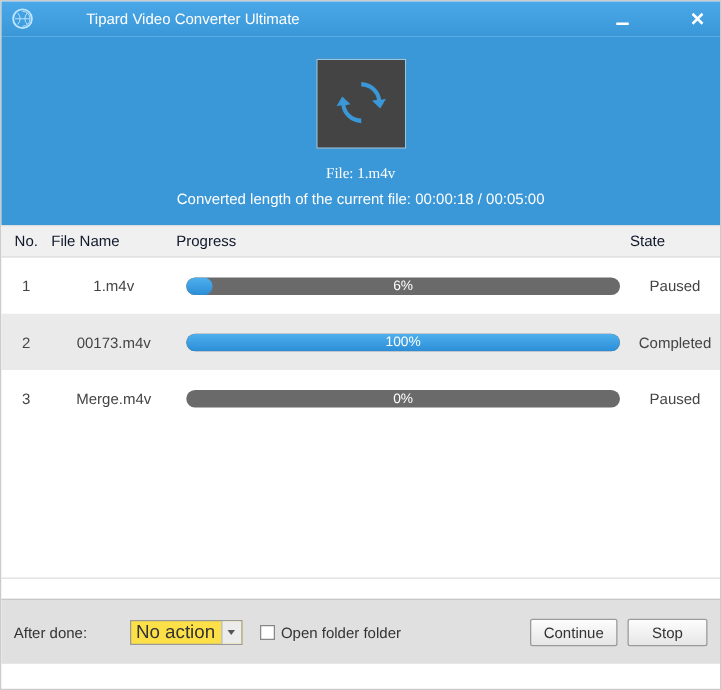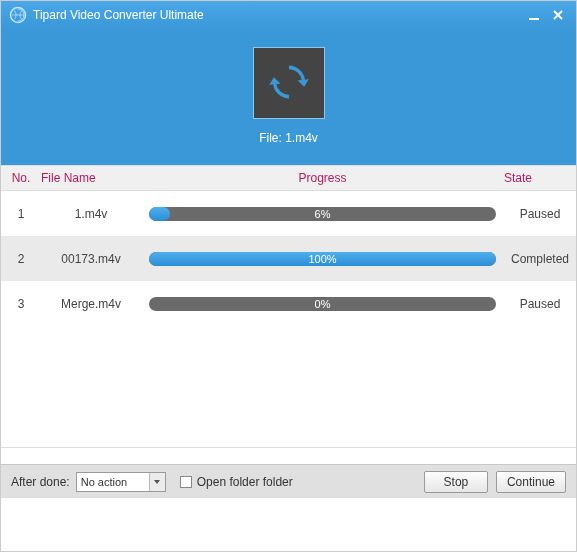--- a/index.html
+++ b/index.html
@@ -1,52 +1,52 @@
 <!DOCTYPE html>
 <html><head>
 <meta charset="utf-8">
 <style>
   * { box-sizing: border-box; margin: 0; padding: 0; }
   body { font-family: "Segoe UI", Tahoma, sans-serif; font-size: 12px; background: #fff; width: 577px; height: 552px; overflow: hidden; border: 1px solid #ccc; }
   
-  .titlebar { background: linear-gradient(to bottom, #4ba8e8, #3a97d8); height: 28px; display: flex; align-items: center; padding: 0 8px; color: #fff; }
+  .titlebar { background: linear-gradient(to bottom, #4ba8e8, #3a97d8); height: 28px; display: flex; align-items: center; padding: 0 8px; color: #fff; gap: 36px; }
   .titlebar .logo { width: 18px; height: 18px; margin-right: 6px; }
   .titlebar .title { flex: 1; font-size: 12px; font-weight: 500; }
   .titlebar .winbtn { width: 20px; height: 20px; display: flex; align-items: center; justify-content: center; margin-left: 4px; cursor: pointer; }
   
   .header { background: #3a97d8; padding: 18px 0 14px; text-align: center; color: #fff; font-size: 12px; }
   .icon-box { width: 72px; height: 72px; margin: 0 auto 12px; border: 1px solid #8cc9ec; background: #444; display: flex; align-items: center; justify-content: center; }
-  .file-line { margin-bottom: 6px; }
+  .file-line { margin-bottom: 6px; font-family: Liberation Serif, serif; }
   
   .table { }
-  .thead { display: flex; background: #f0f0f0; border-top: 1px solid #ddd; border-bottom: 1px solid #ddd; height: 26px; align-items: center; color: #be185d; }
+  .thead { display: flex; background: #f0f0f0; border-top: 1px solid #ddd; border-bottom: 1px solid #ddd; height: 26px; align-items: center; color: #0f172a; }
   .col-no { width: 40px; text-align: center; }
   .col-name { width: 100px; }
-  .col-prog { flex: 1; text-align: center; }
+  .col-prog { flex: 1; text-align: left; }
   .col-state { width: 72px; text-align: left; }
   
   .rows { height: 256px; }
   .row { display: flex; height: 45px; align-items: center; color: #444; }
   .row.alt { background: #eaeaea; }
   .row .col-name { text-align: center; }
   .row .col-prog { padding: 0 8px; }
   .row .col-state { text-align: center; }
   
   .pbar { position: relative; height: 14px; background: #6a6a6a; border-radius: 7px; overflow: hidden; }
   .pbar .fill { position: absolute; left: 0; top: 0; bottom: 0; background: linear-gradient(to bottom, #4fb0ee, #2b8dd6); border-radius: 7px; }
   .pbar .label { position: absolute; left: 0; right: 0; top: 0; bottom: 0; display: flex; align-items: center; justify-content: center; color: #fff; font-size: 11px; }
   
   .total-sec { border-top: 1px solid #ddd; padding: 10px 12px 6px; color: #555; }
   .total-row { display: flex; align-items: center; margin-bottom: 8px; }
   .total-row .lbl { width: 88px; }
   .total-row .pbar { flex: 1; }
   
-  .footer { background: #e0e0e0; border-top: 1px solid #c8c8c8; height: 34px; display: flex; align-items: center; padding: 0 10px; color: #333; }
+  .footer { background: #e0e0e0; border-top: 1px solid #c8c8c8; height: 52px; display: flex; align-items: center; padding: 0 10px; color: #333; }
   .footer .lbl { margin-right: 6px; }
-  .dropdown { position: relative; width: 90px; height: 20px; background: #ffffff; border: 1px solid #9a9a9a; display: flex; align-items: center; padding: 0 4px; margin-right: 14px; font-size: 11px; }
+  .dropdown { position: relative; width: 90px; height: 20px; background: #fde047; border: 1px solid #9a9a9a; display: flex; align-items: center; padding: 0 4px; margin-right: 14px; font-size: 15px; margin-left: 28px; }
   .dropdown .dd-btn { position: absolute; right: 0; top: 0; bottom: 0; width: 16px; background: #ececec; border-left: 1px solid #b8b8b8; display: flex; align-items: center; justify-content: center; }
   .chk { width: 12px; height: 12px; border: 1px solid #888; background: #fff; margin-right: 5px; display: inline-block; }
   .footer .spacer { flex: 1; }
   .btn { height: 22px; min-width: 64px; background: linear-gradient(to bottom,#fdfdfd,#e6e6e6); border: 1px solid #9a9a9a; border-radius: 2px; margin-left: 8px; font-size: 12px; padding: 0 10px; cursor: pointer; color: #333; }
 </style>
 </head>
 <body>
 
 <div class="titlebar">
   <span class="logo">
@@ -70,20 +70,21 @@
 
 <div class="header">
   <div class="icon-box">
     <span>
       <svg width="44" height="44" viewBox="0 0 24 24">
           <path d="M12 5 a7 7 0 0 1 6.9 5.8 l-2.2 0.4 3.6 3.4 2.5-4.2-2.1 0.4 A9 9 0 0 0 12 3z M12 19 a7 7 0 0 1-6.9-5.8 l2.2-0.4-3.6-3.4-2.5 4.2 2.1-0.4 A9 9 0 0 0 12 21z" fill="#3a97d8"></path>
         </svg>
     </span>
   </div>
   <div class="file-line">File: 1.m4v</div>
+  <div>Converted length of the current file: 00:00:18 / 00:05:00</div>
 </div>
 
 <div class="table">
   <div class="thead">
     <div class="col-no">No.</div>
     <div class="col-name">File Name</div>
     <div class="col-prog">Progress</div>
     <div class="col-state">State</div>
   </div>
   <div class="rows">
@@ -132,15 +133,15 @@
     <span>No action</span>
     <span class="dd-btn">
       <svg width="8" height="8" viewBox="0 0 8 8">
           <path d="M1 2 L4 6 L7 2 z" fill="#555"></path>
         </svg>
     </span>
   </div>
   <span class="chk"></span>
   <span>Open folder folder</span>
   <span class="spacer"></span>
+  <button class="btn">Continue</button>
   <button class="btn">Stop</button>
-  <button class="btn">Continue</button>
 </div>
 
 </body></html>

